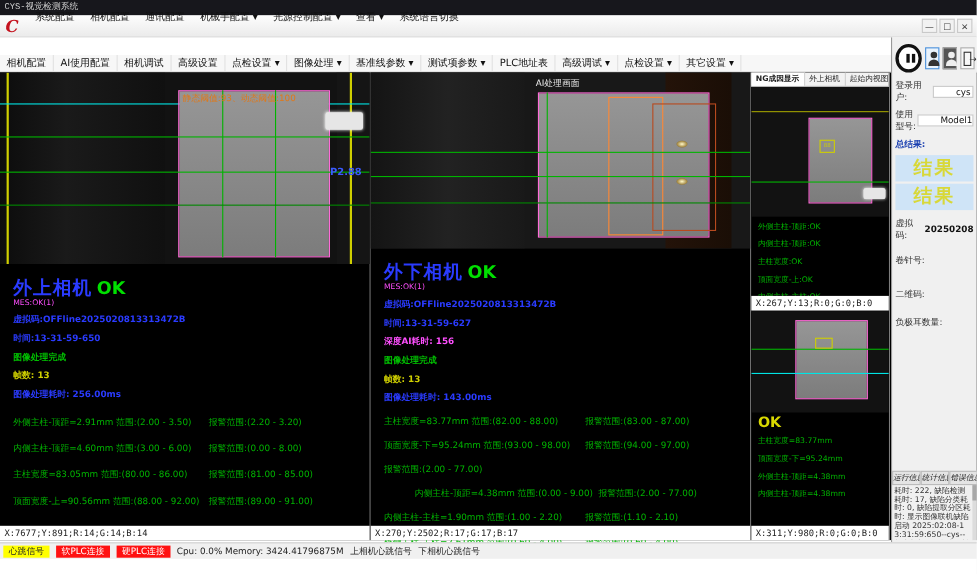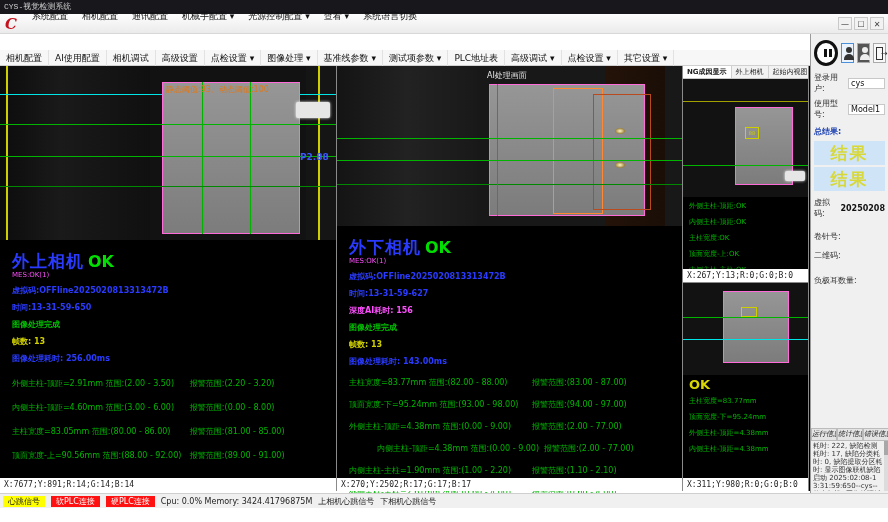--- a/index.html
+++ b/index.html
@@ -72,21 +72,21 @@
   .sm-btn { width:14px; height:20px; border:1px solid #aaa; background:#f8f8f8; position:relative; }
   .sm-btn.sel { border:1px solid #4a90d9; background:#eaf3fc; }
   .person { position:absolute; left:4px; top:3px; width:6px; height:6px; border-radius:50%; background:#333; }
   .person + .body { position:absolute; left:2px; top:10px; width:10px; height:6px; border-radius:5px 5px 0 0; background:#333; }
   .sm-btn.dark { background:#555; }
   .sm-btn.dark .person,.sm-btn.dark .body { background:#eee; }
   .door { position:absolute; left:2px; top:3px; width:7px; height:13px; border:1.5px solid #333; }
   .door-arrow { position:absolute; left:7px; top:8px; font-size:8px; color:#333; line-height:4px; }
   .ctrl-row { display:flex; align-items:center; padding:2px 3px; }
   .ctrl-row .lbl { width:34px; color:#333; }
-  .ctrl-row .val { flex:1; background:#fff; border:1px solid #c8c8c8; height:11px; line-height:10px; padding-left:2px; color:#111; }
+  .ctrl-row .val { flex:1; background:#fff; border:1px solid #c8c8c8; height:11px; line-height:10px; padding-left:20px; color:#111; }
   .total-lbl { color:#1a3fb0; font-weight:bold; padding:4px 3px 2px 3px; }
   .result-box { margin:2px 3px; height:24px; background:#cfe4f7; color:#d8d838; font-size:17px; font-weight:bold; text-align:center; line-height:24px; letter-spacing:2px; overflow:hidden; }
   .info-tabs { position:absolute; left:0; top:394px; width:78px; display:flex; font-size:7px; }
   .info-tab { flex:1; text-align:center; border:1px solid #bbb; background:#e4e4e4; line-height:11px; font-style:italic; white-space:nowrap; overflow:hidden; }
   .log { position:absolute; left:1px; top:407px; width:72px; height:50px; font-size:7px; color:#333; line-height:8px; overflow:hidden; word-break:break-all; padding:1px; }
   .log-scroll { position:absolute; right:0px; top:407px; width:4px; height:50px; background:#dcdcdc; }
   .log-thumb { width:4px; height:14px; background:#a8a8a8; }
 
   
   .statusbar { position:absolute; left:0; top:493px; width:888px; height:15px; background:#f0f0f0; border-top:1px solid #cfcfcf; display:flex; align-items:center; font-size:8px; color:#222; gap:6px; padding-left:3px; }
@@ -218,21 +218,20 @@
         <div class="meas" style="margin-top:10px;">
           <div class="meas-row" style="margin-bottom:11px;">
               <span class="mv">主柱宽度=83.77mm 范围:(82.00 - 88.00)</span>
               <span class="ma">报警范围:(83.00 - 87.00)</span>
             </div>
           <div class="meas-row" style="margin-bottom:11px;">
               <span class="mv">顶面宽度-下=95.24mm 范围:(93.00 - 98.00)</span>
               <span class="ma">报警范围:(94.00 - 97.00)</span>
             </div>
           <div class="meas-row" style="margin-bottom:11px;">
-              <span class="mv">外侧主柱-顶距=4.38mm 范围:(0.00 - 9.00)</span>
               <span class="ma">报警范围:(2.00 - 77.00)</span>
             </div>
           <div class="meas-row" style="margin-bottom:11px;padding-left:28px;">
               <span class="mv">内侧主柱-顶距=4.38mm 范围:(0.00 - 9.00)</span>
               <span class="ma">报警范围:(2.00 - 77.00)</span>
             </div>
           <div class="meas-row" style="margin-bottom:11px;">
               <span class="mv">内侧主柱-主柱=1.90mm 范围:(1.00 - 2.20)</span>
               <span class="ma">报警范围:(1.10 - 2.10)</span>
             </div>
@@ -320,21 +319,21 @@
     <div class="result-box">结果</div>
     <div class="result-box">结果</div>
     <div class="ctrl-row" style="margin-top:4px;">
       <span class="lbl">虚拟码:</span>
       <span style="color:#111;font-weight:bold;">20250208</span>
     </div>
     <div class="ctrl-row" style="margin-top:8px;">
       <span class="lbl">卷针号:</span>
       <span></span>
     </div>
-    <div class="ctrl-row" style="margin-top:4px;">
+    <div class="ctrl-row" style="margin-top:16px;">
       <span class="lbl">二维码:</span>
       <span></span>
     </div>
     <div class="ctrl-row" style="margin-top:10px;">
       <span class="lbl" style="width:50px;">负极耳数量:</span>
       <span></span>
     </div>
     <div class="info-tabs">
       <span class="info-tab">运行信息</span>
       <span class="info-tab">统计信息</span>

